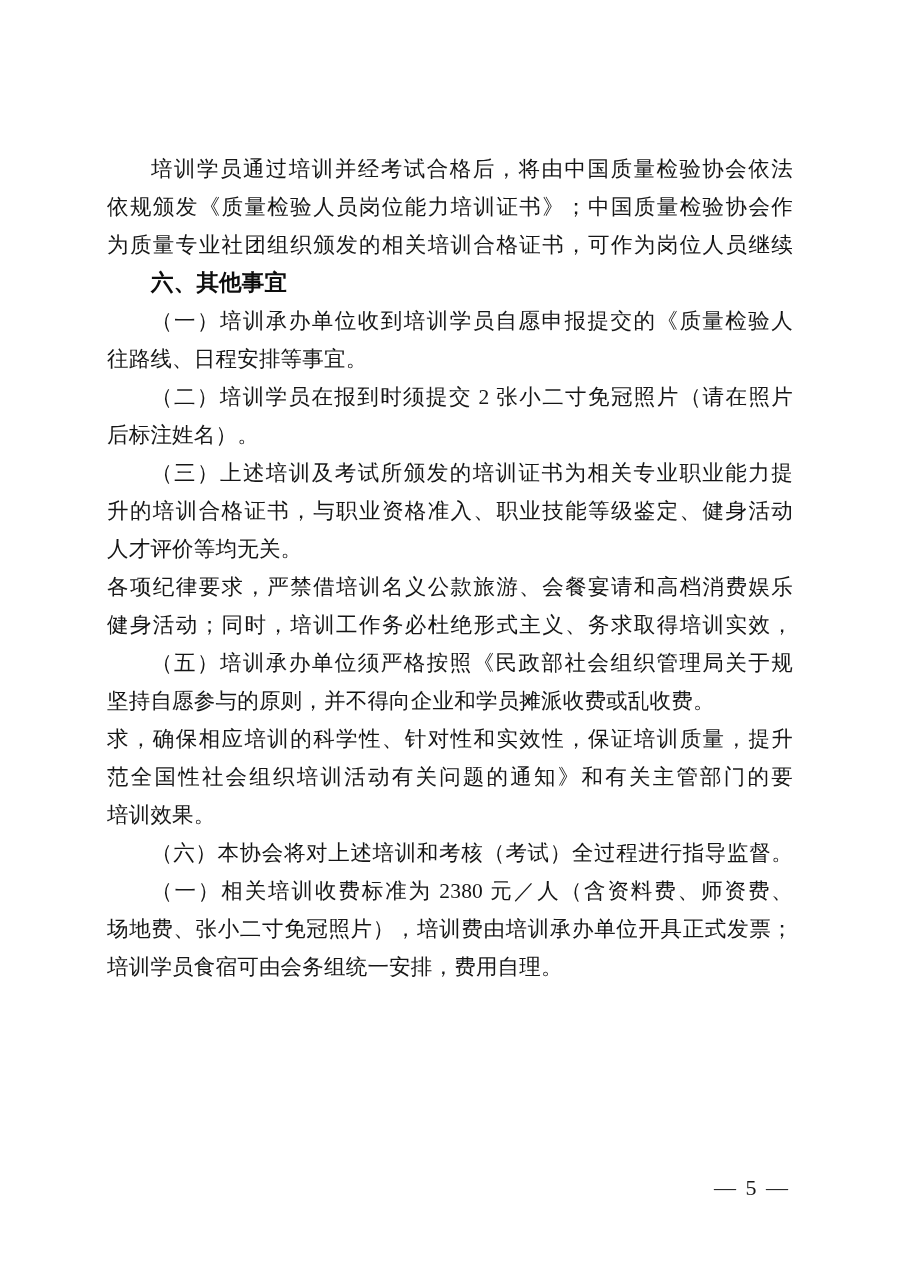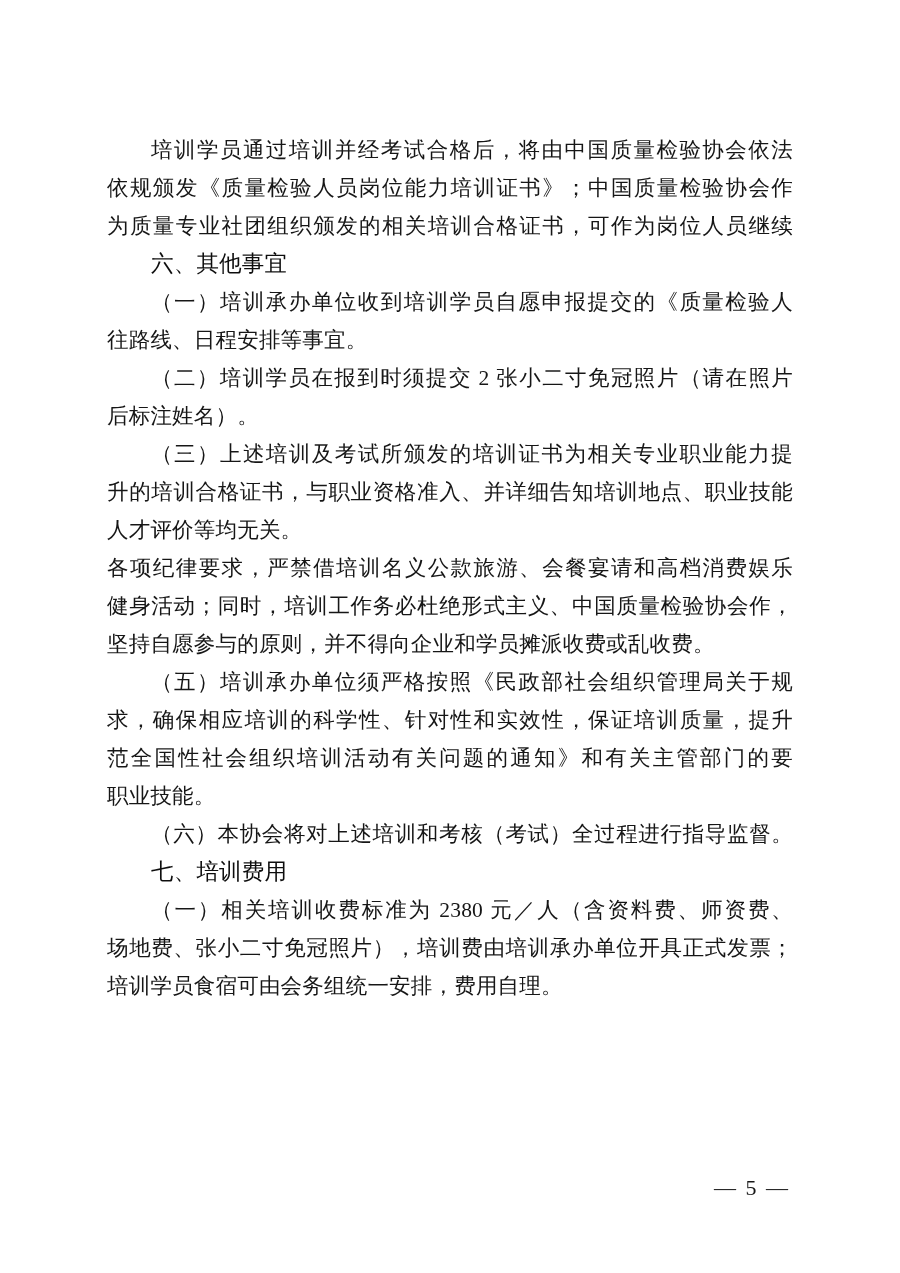--- a/index.html
+++ b/index.html
@@ -11,21 +11,21 @@
   .page{
     position:relative;
     width:900px;height:1273px;
     background:#ffffff;
     color:#161616;
     overflow:hidden;
   }
   .doc{
     position:absolute;
     left:107px;
-    top:131px;
+    top:150px;
     width:686px;
   }
   .line{
     height:38px;
     line-height:38px;
     font-size:21.5px;
     overflow:hidden;
     white-space:normal;
     letter-spacing:0.2px;
   }
@@ -33,21 +33,21 @@
   .para-start, .para-mid{
     text-align:justify;
     text-align-last:justify;
   }
   .para-start{ text-indent:44px; }
   .para-end{
     text-align:left;
     text-align-last:left;
   }
   .heading{
-    font-weight:400;
+    font-weight:700;
     font-family:"Liberation Sans","DejaVu Sans",sans-serif;
     text-indent:44px;
     font-size:22.5px;
     color:#0d0d0d;
   }
   .page-number{
     position:absolute;
     top:1172px;
     right:110px;
     height:32px;
@@ -65,29 +65,28 @@
   <div class="doc">
       <div class="line para-start">培训学员通过培训并经考试合格后，将由中国质量检验协会依法</div>
       <div class="line para-mid">依规颁发《质量检验人员岗位能力培训证书》；中国质量检验协会作</div>
       <div class="line para-mid">为质量专业社团组织颁发的相关培训合格证书，可作为岗位人员继续</div>
       <div class="line heading">六、其他事宜</div>
       <div class="line para-start">（一）培训承办单位收到培训学员自愿申报提交的《质量检验人</div>
       <div class="line para-end">往路线、日程安排等事宜。</div>
       <div class="line para-start">（二）培训学员在报到时须提交 2 张小二寸免冠照片（请在照片</div>
       <div class="line para-end">后标注姓名）。</div>
       <div class="line para-start">（三）上述培训及考试所颁发的培训证书为相关专业职业能力提</div>
-      <div class="line para-mid">升的培训合格证书，与职业资格准入、并详细告知培训地点、职业技能</div>
+      <div class="line para-mid">升的培训合格证书，与职业资格准入、职业技能等级鉴定、健身活动</div>
       <div class="line para-end">人才评价等均无关。</div>
       <div class="line para-mid">各项纪律要求，严禁借培训名义公款旅游、会餐宴请和高档消费娱乐</div>
-      <div class="line para-mid">健身活动；同时，培训工作务必杜绝形式主义、中国质量检验协会作，</div>
+      <div class="line para-mid">健身活动；同时，培训工作务必杜绝形式主义、务求取得培训实效，</div>
+      <div class="line para-start">（五）培训承办单位须严格按照《民政部社会组织管理局关于规</div>
       <div class="line para-end">坚持自愿参与的原则，并不得向企业和学员摊派收费或乱收费。</div>
-      <div class="line para-start">（五）培训承办单位须严格按照《民政部社会组织管理局关于规</div>
       <div class="line para-mid">求，确保相应培训的科学性、针对性和实效性，保证培训质量，提升</div>
       <div class="line para-mid">范全国性社会组织培训活动有关问题的通知》和有关主管部门的要</div>
-      <div class="line para-end">职业技能。</div>
+      <div class="line para-end">培训效果。</div>
       <div class="line para-start">（六）本协会将对上述培训和考核（考试）全过程进行指导监督。</div>
-      <div class="line heading">七、培训费用</div>
       <div class="line para-start">（一）相关培训收费标准为 2380 元／人（含资料费、师资费、</div>
       <div class="line para-mid">场地费、张小二寸免冠照片），培训费由培训承办单位开具正式发票；</div>
       <div class="line para-end">培训学员食宿可由会务组统一安排，费用自理。</div>
     </div>
   <div class="page-number">— 5 —</div>
 </div>
 
 </body></html>

